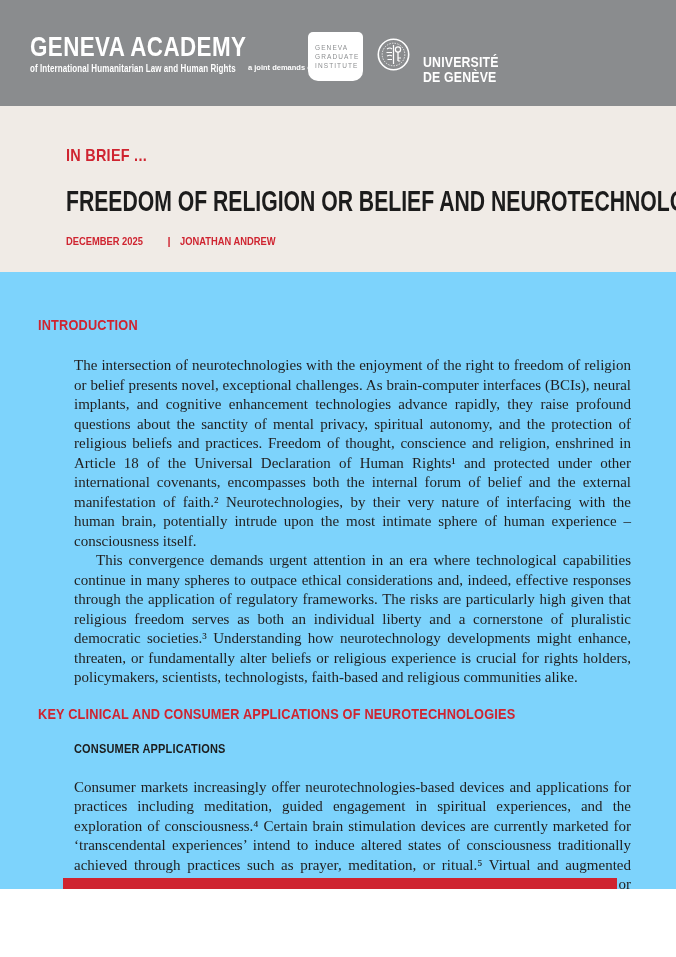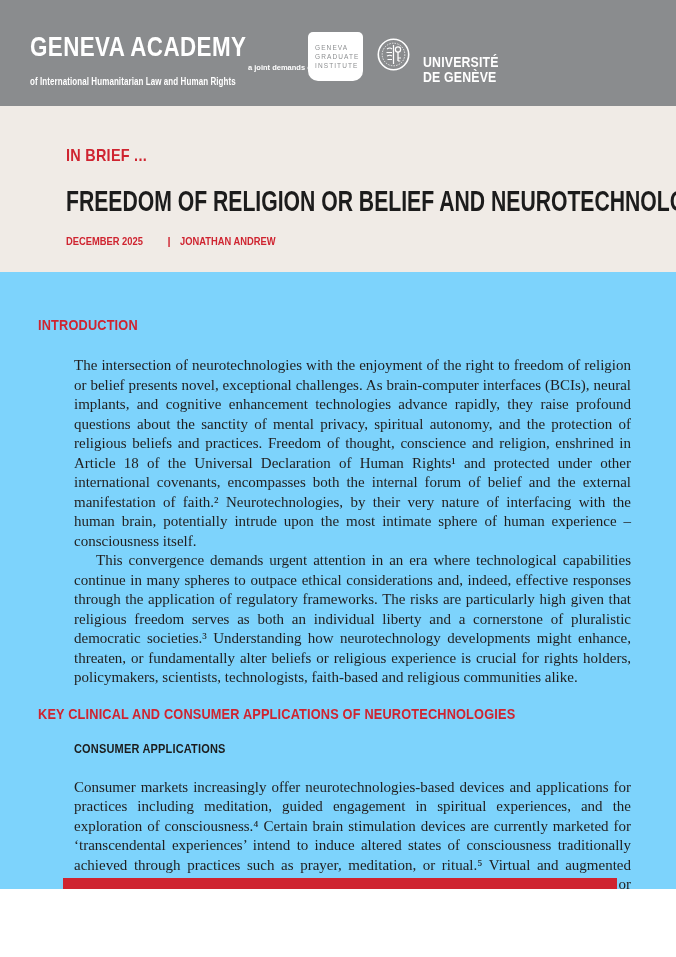--- a/index.html
+++ b/index.html
@@ -32,21 +32,21 @@
   .ga-logo { position: absolute; left: 30px; top: 32px; color: #ffffff; }
   .ga-logo .ga-title {
     font-size: 28px;
     font-weight: bold;
     letter-spacing: 0.5px;
     line-height: 30px;
   }
   .ga-logo .ga-sub {
     font-size: 10px;
     font-weight: bold;
-    margin-top: 14px;
+    margin-top: 1px;
     letter-spacing: 0.1px;
   }
   .joint-centre {
     position: absolute;
     left: 248px; top: 63px;
     color: #ffffff;
     font-size: 7.5px;
     font-weight: bold;
   }
   .ggi-box {

